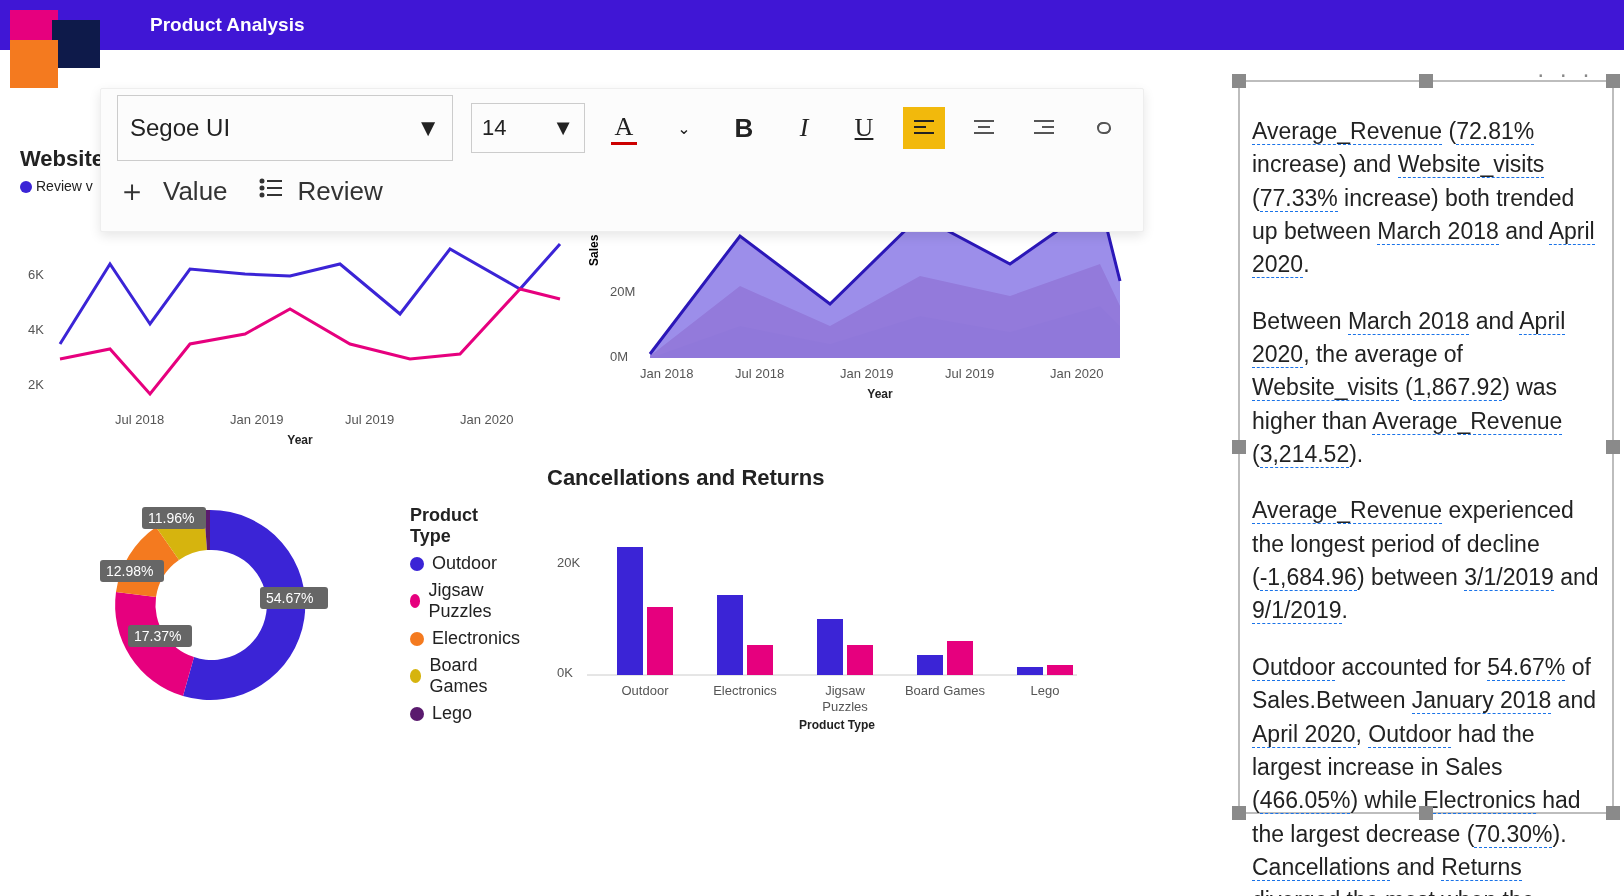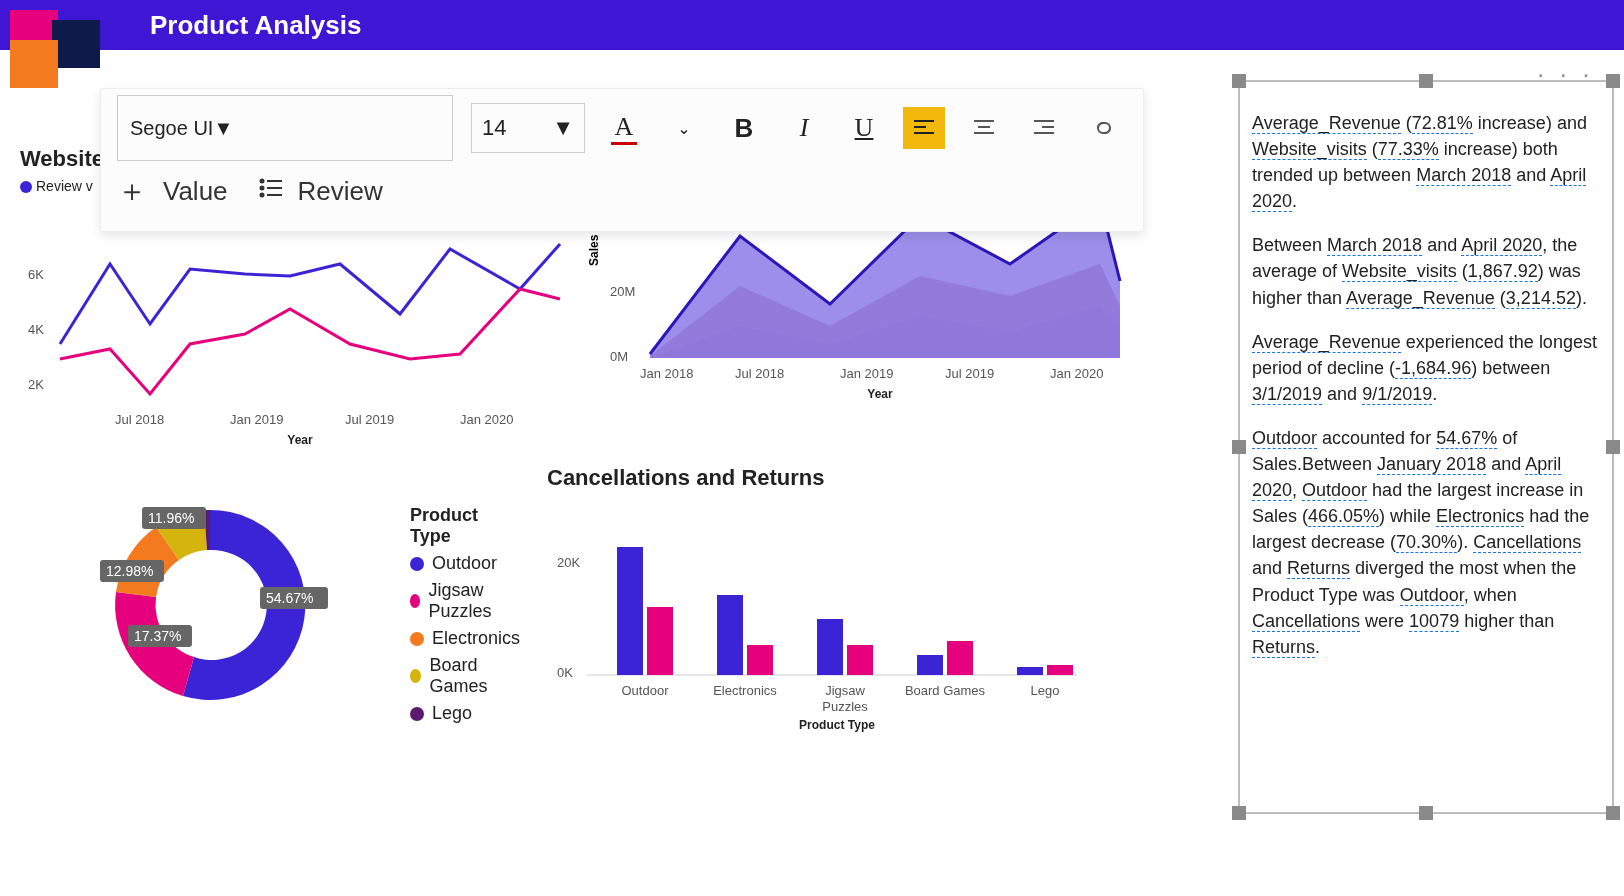--- a/index.html
+++ b/index.html
@@ -1,42 +1,42 @@
 <!DOCTYPE html>
 <html><head>
 <meta charset="utf-8">
 <style>
   html,body{margin:0;padding:0;font-family:"Segoe UI",Arial,sans-serif;background:#fff;color:#222;width:1624px;height:896px;overflow:hidden}
-  .header{background:#4016d5;height:50px;display:flex;align-items:center;padding-left:150px;color:#fff;font-size:26px;font-weight:600}
+  .header{background:#4016d5;height:50px;display:flex;align-items:center;padding-left:150px;color:#fff;font-size:19px;font-weight:600}
   .logo{position:absolute;left:10px;top:10px;display:flex}
   .logo .sq{width:48px;height:48px}
   .sq.pink{background:#e6007e}
   .sq.navy{background:#0e1a4a;margin-left:-6px;margin-top:10px}
   .sq.orange{background:#f47a1f;margin-left:-90px;margin-top:30px}
   .toolbar{position:absolute;left:100px;top:88px;width:1010px;background:#fcfcfc;border:1px solid #eee;box-shadow:0 4px 12px rgba(0,0,0,.1);border-radius:2px;padding:10px 16px 12px 16px;z-index:10}
   .tb-row1{display:flex;align-items:center;height:58px;gap:18px}
-  .font-sel{width:310px;height:48px;border:1px solid #ccc;display:flex;align-items:center;padding:8px 12px;font-size:20px}
+  .font-sel{width:310px;height:48px;border:1px solid #ccc;display:flex;align-items:center;justify-content:space-between;padding:8px 12px;font-size:24px}
   .size-sel{width:92px;height:48px;border:1px solid #ccc;display:flex;align-items:center;justify-content:space-between;padding:0 10px;font-size:22px}
   .tb-btn{width:42px;height:42px;display:flex;align-items:center;justify-content:center;font-size:26px;cursor:pointer}
   .tb-btn.active{background:#f2b90c}
   .tb-row2{display:flex;align-items:center;height:56px;gap:30px;padding-top:6px}
   .plus-value{display:flex;align-items:center;gap:16px;font-size:26px;color:#333}
   .review{display:flex;align-items:center;gap:14px;font-size:26px;color:#333}
   .canvas{position:absolute;left:20px;top:100px}
   .chart-title{font-size:22px;font-weight:600;color:#222;margin:0 0 6px 0}
   .mini-legend{font-size:14px}
   .mini-legend .dot{display:inline-block;width:12px;height:12px;border-radius:50%;margin-right:4px;vertical-align:middle}
   .axis-label{font-size:12px;font-weight:600;fill:#222;text-anchor:middle}
   .tick{font-size:13px;fill:#555}
   .donut-label{fill:#fff;font-size:14px}
   .donut-label-bg{fill:#666}
   .pt-legend{font-size:18px}
   .pt-legend .row{display:flex;align-items:center;margin:6px 0}
   .pt-legend .sw{width:14px;height:14px;border-radius:50%;margin-right:8px}
-  .text-pane{position:absolute;right:10px;top:80px;width:348px;height:710px;border:2px solid #bdbdbd;background:#fff;padding:10px 12px;font-size:18px;line-height:1.45}
+  .text-pane{position:absolute;right:10px;top:80px;width:348px;height:710px;border:2px solid #bdbdbd;background:#fff;padding:10px 12px;font-size:23px;line-height:1.45}
   .text-pane .hl{border-bottom:1px dashed #1a73e8;color:#222}
   .handle{position:absolute;width:14px;height:14px;background:#8a8a8a}
   .more-icon{position:absolute;right:30px;top:60px;color:#888;font-size:24px;letter-spacing:4px}
   .vaxis{font-size:13px;fill:#555}
   .y-title{font-size:12px;font-weight:600}
 </style>
 </head>
 <body>
 
 <div class="logo">

